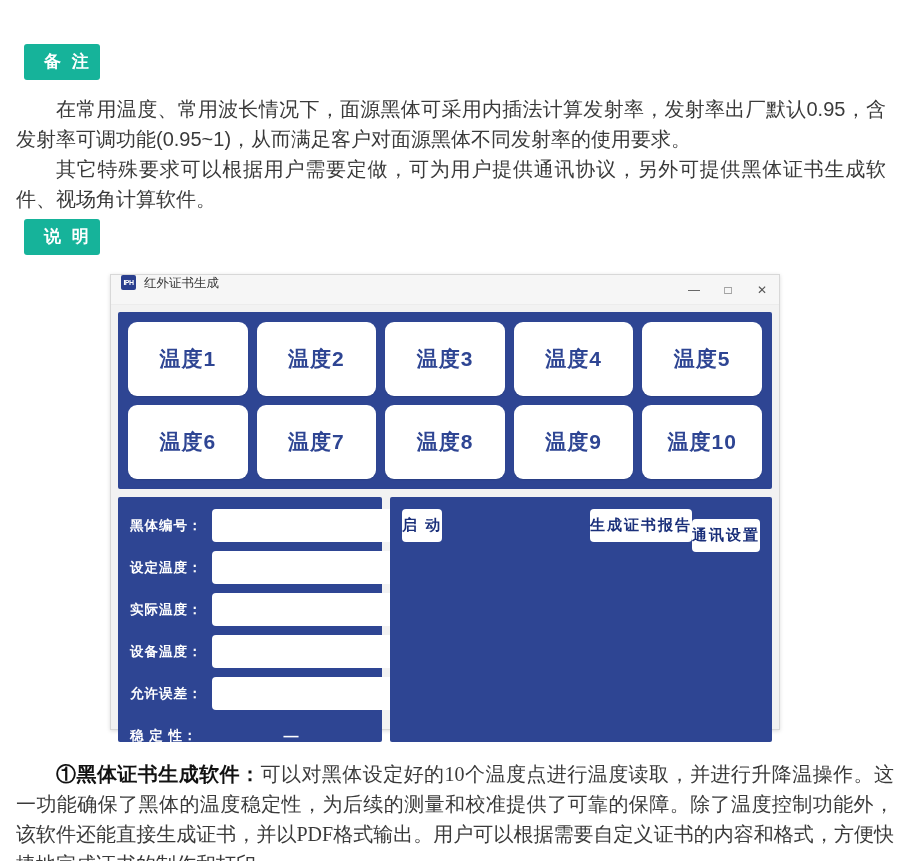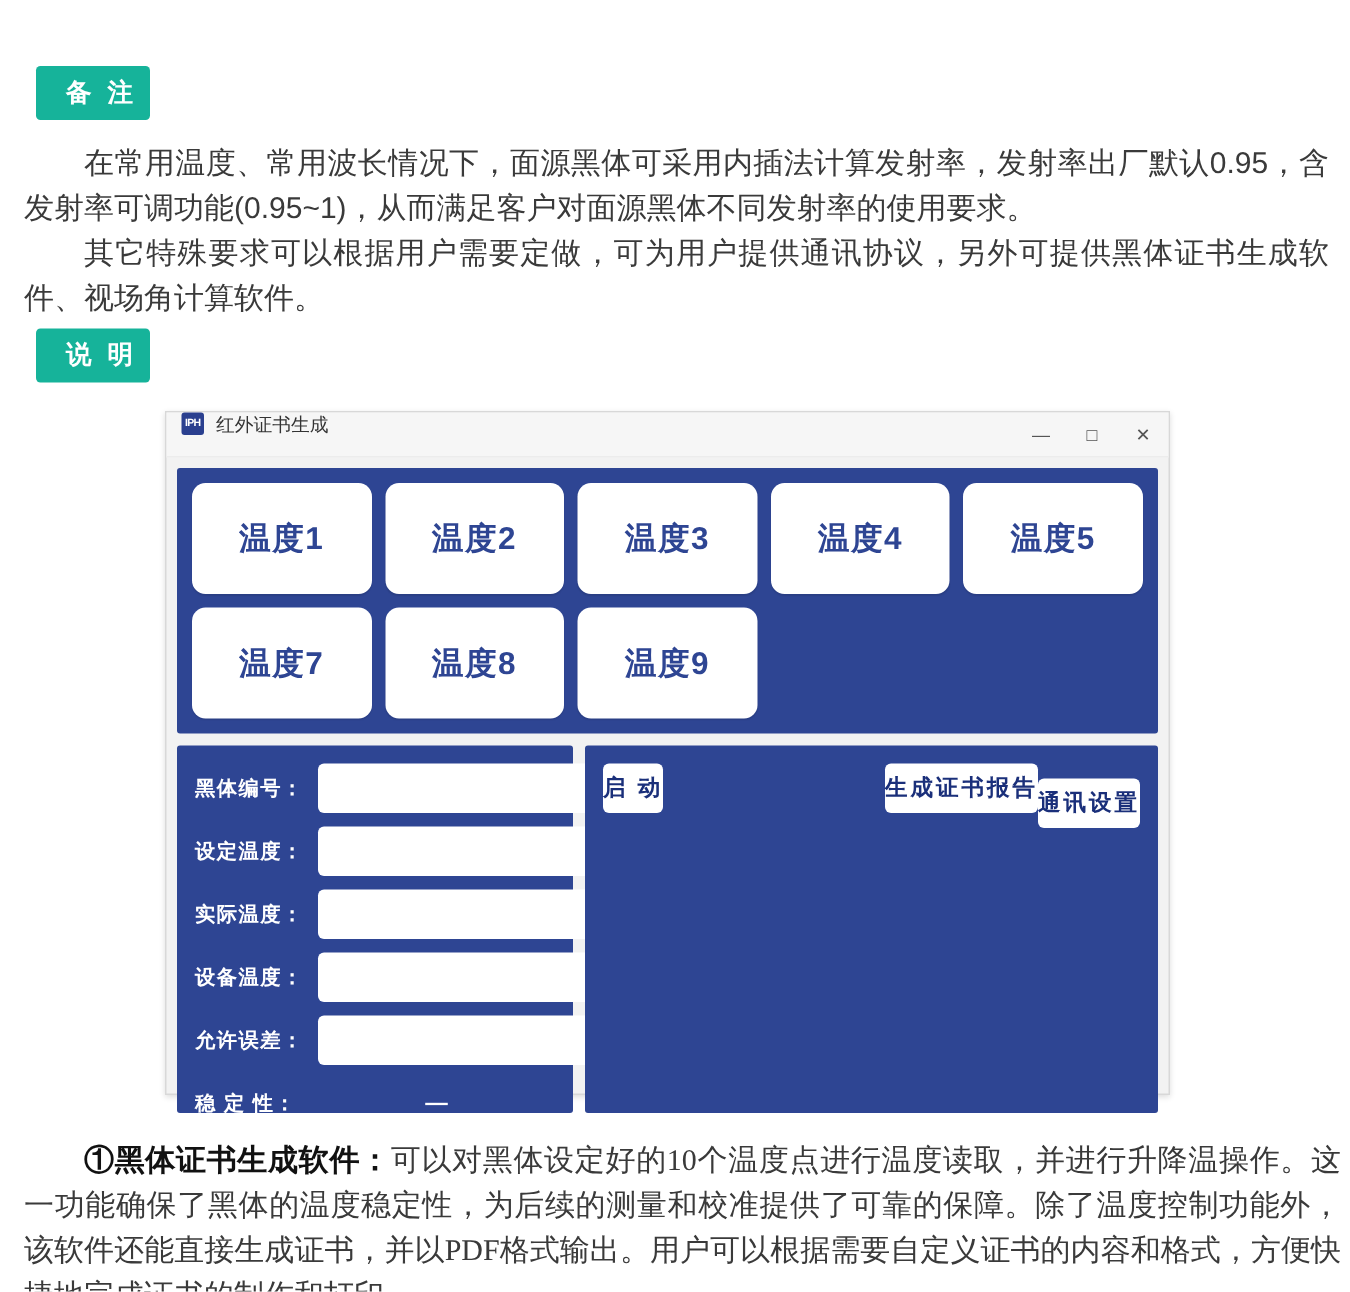--- a/index.html
+++ b/index.html
@@ -229,23 +229,25 @@
       <div class="win-btn close">✕</div>
     </div>
   </div>
 
   <div class="temp-panel">
     <div class="temp-btn">温度1</div>
     <div class="temp-btn">温度2</div>
     <div class="temp-btn">温度3</div>
     <div class="temp-btn">温度4</div>
     <div class="temp-btn">温度5</div>
+    <div class="temp-btn">温度6</div>
     <div class="temp-btn">温度7</div>
     <div class="temp-btn">温度8</div>
     <div class="temp-btn">温度9</div>
+    <div class="temp-btn">温度10</div>
   </div>
 
   <div class="lower">
 
     <div class="form-panel">
 
       <div class="form-row">
         <div class="form-label">黑体编号：</div>
         <input class="form-input" type="text" value="" style="">
       </div>

